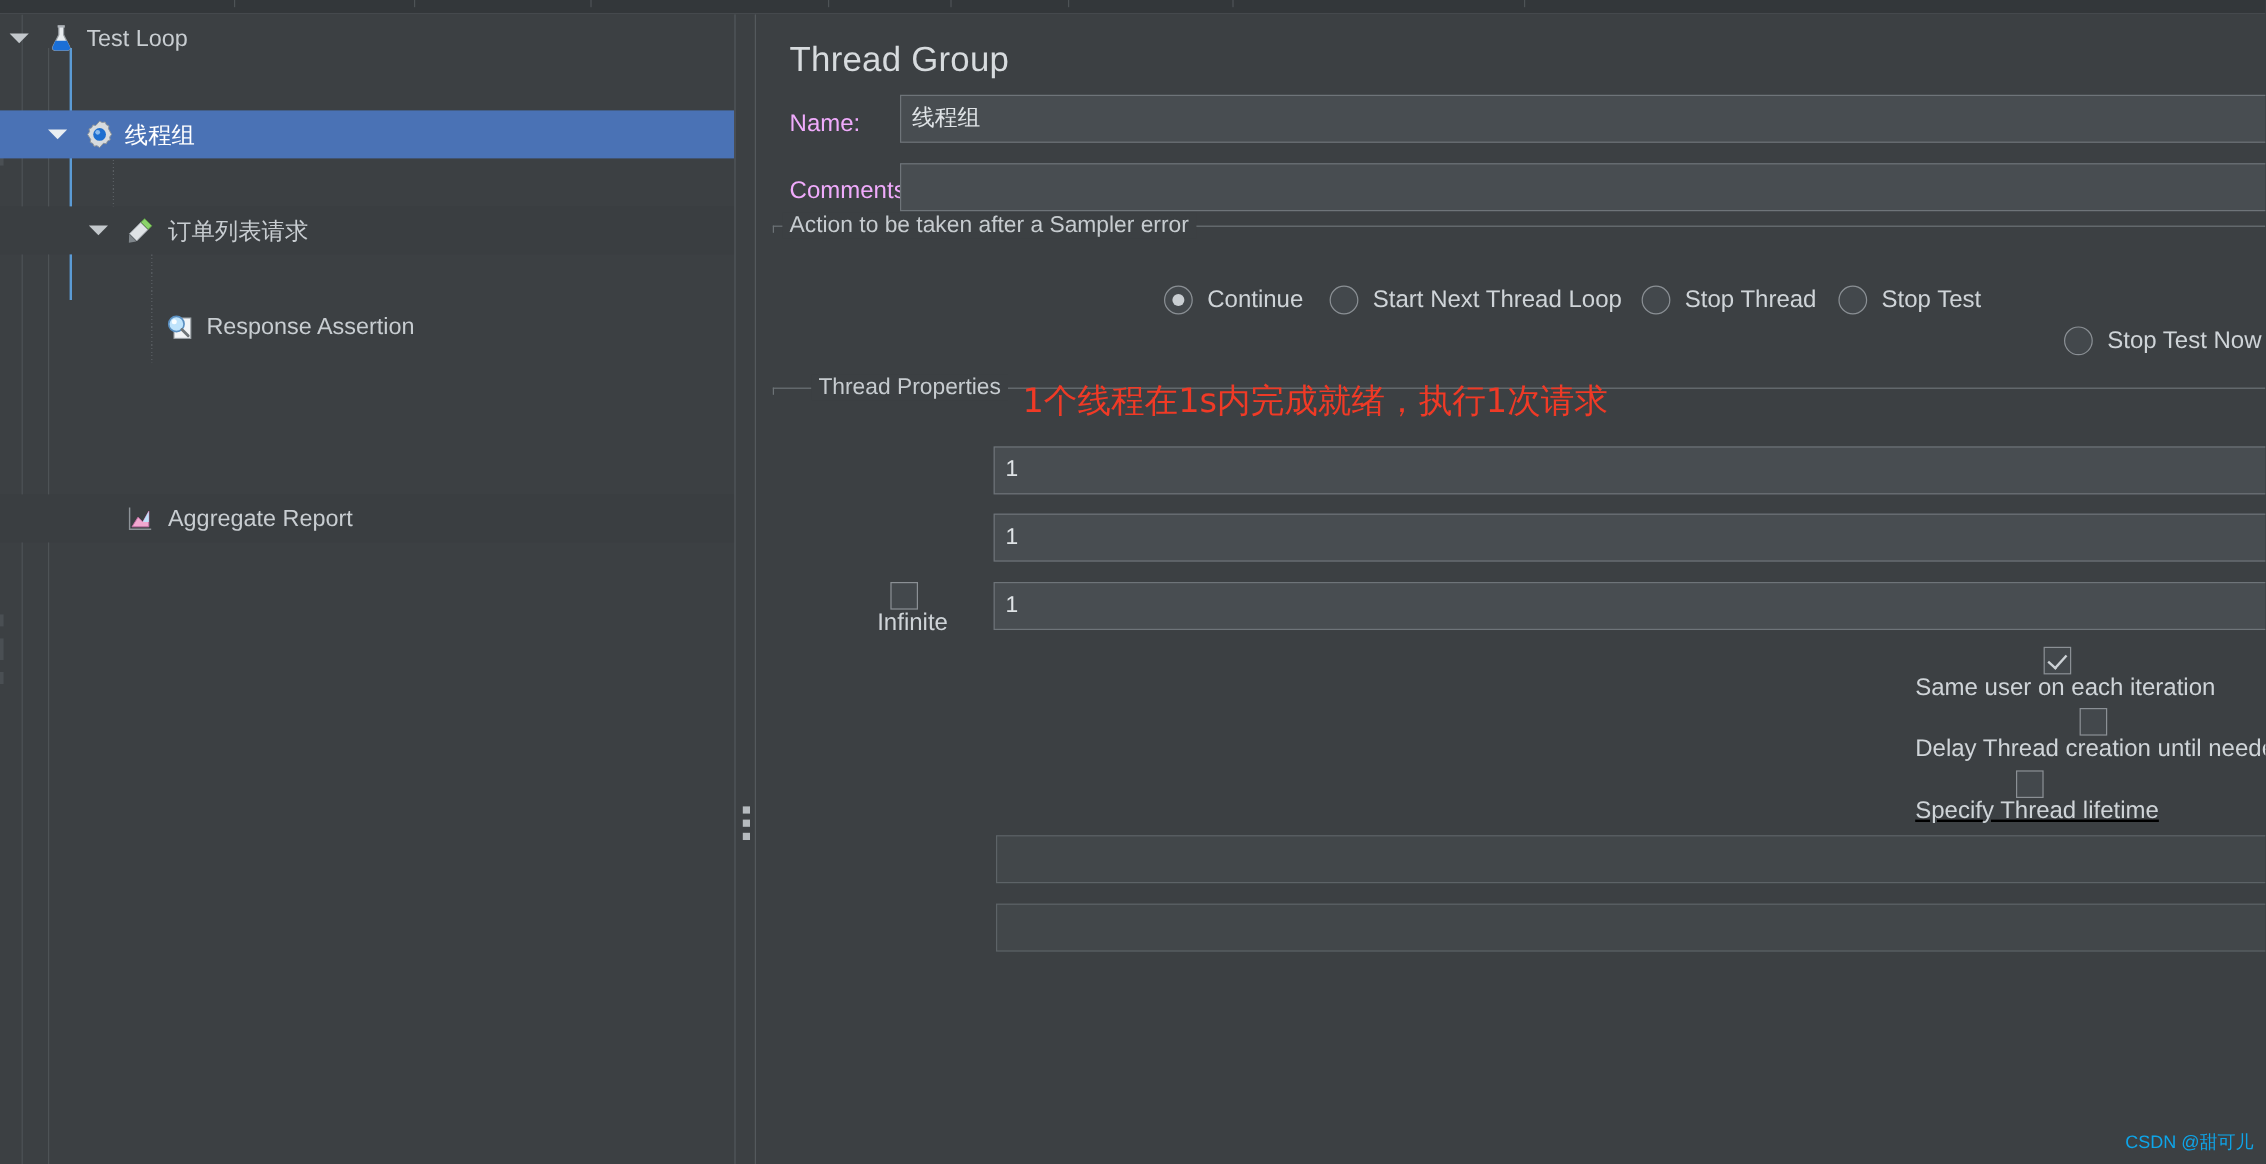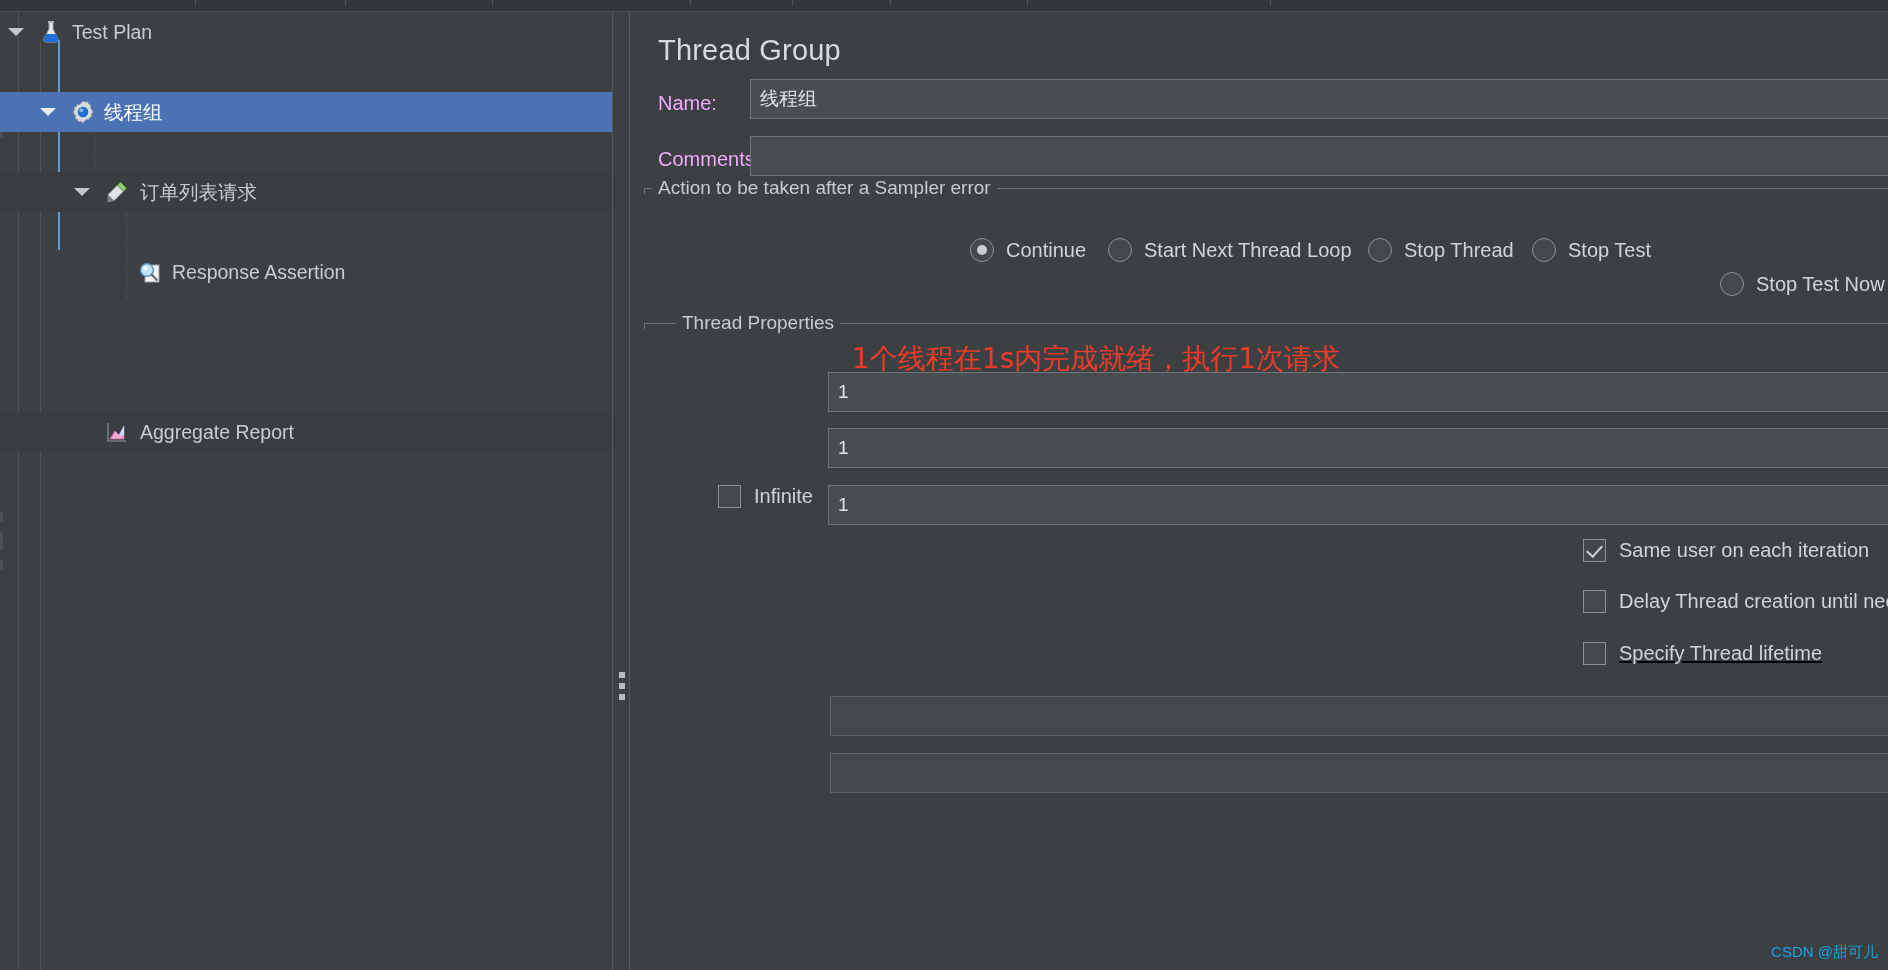--- a/index.html
+++ b/index.html
@@ -86,21 +86,21 @@
     border:1px solid #8b9095; background:#43484c;
     display:inline-block; position:relative; flex:0 0 auto;
   }
   .radio.on::after{
     content:""; position:absolute; left:6px; top:6px;
     width:10px; height:10px; border-radius:50%; background:#c9ced2;
   }
   .radio-item span{ margin-left:12px; font-size:20px; color:#cfd4d8; white-space:nowrap; }
 
   
-  .cb-item{ position:absolute; display:flex; align-items:flex-start; height:30px; }
+  .cb-item{ position:absolute; display:flex; align-items:center; height:30px;flex-direction:column; }
   .cbox{
     width:23px; height:23px; border:1px solid #8b9095; background:#43484c;
     position:relative; flex:0 0 auto;
   }
   .cbox.on::after{
     content:""; position:absolute; left:6px; top:2px;
     width:7px; height:13px; border:solid #cdd2d6;
     border-width:0 2.5px 2.5px 0; transform:rotate(42deg);
   }
   .cb-item span{ margin-left:13px; font-size:20px; color:#cfd4d8; white-space:nowrap; }
@@ -144,21 +144,21 @@
 
     <div class="tree-row" style="top:0">
       <i class="arrow" style="left:8px"></i>
       <span class="tree-ico" style="left:38px">
         <svg width="26" height="26" viewBox="0 0 26 26">
           <path d="M11 3h4v7l5 10a2 2 0 0 1-1.8 3H7.8A2 2 0 0 1 6 20l5-10z" fill="#e8ecef" stroke="#9aa0a5" stroke-width="1"></path>
           <path d="M8.2 15h9.6l2.4 5a2 2 0 0 1-1.8 3H7.8A2 2 0 0 1 6 20z" fill="#1b6fd6"></path>
           <rect x="10" y="2" width="6" height="2" fill="#aeb4b9"></rect>
         </svg>
       </span>
-      <span class="tree-label" style="left:72px">Test Plan</span>
+      <span class="tree-label" style="left:72px">Test Loop</span>
     </div>
 
     <div class="tree-row sel" style="top:40px">
       <i class="arrow" style="left:40px"></i>
       <span class="tree-ico" style="left:70px">
         <svg width="26" height="26" viewBox="0 0 26 26">
           <path d="M13 2l2.2 1.1 2.4-.4 1 2.2 2.2 1-.4 2.4L23 13l-1.6 2.2.4 2.4-2.2 1-1 2.2-2.4-.4L13 24l-2.2-1.6-2.4.4-1-2.2-2.2-1 .4-2.4L3 13l1.6-2.2-.4-2.4 2.2-1 1-2.2 2.4.4z" fill="#d7dbde" stroke="#8d9398" stroke-width=".8"></path>
           <circle cx="13" cy="13" r="5.3" fill="#1e6fd0"></circle>
           <circle cx="11.4" cy="11.3" r="2" fill="#9ec8f2" opacity=".85"></circle>
         </svg>
@@ -244,21 +244,21 @@
     </div>
     <div class="radio-item" style="left:1090px; top:223px;margin-top:34px;">
       <i class="radio"></i>
       <span>Stop Test Now</span>
     </div>
 
     <div class="grp-tick" style="left:14px; top:311px;"></div>
     <div class="grp-line" style="left:14px; top:311px; width:1244px;"></div>
     <div class="grp-title" style="left:22px; top:300px;margin-left:24px;">Thread Properties</div>
 
-    <div class="annot" style="left:222px; top:303px;margin-top:25px;">1个线程在1s内完成就绪，执行1次请求</div>
+    <div class="annot" style="left:222px; top:303px;">1个线程在1s内完成就绪，执行1次请求</div>
 
     <div class="fld-label" style="left:-57px; top:373px; width:870px; text-align:right;">Number of Threads (users):</div>
     <div class="txtfield" style="left:198px; top:360px; width:1082px;">1</div>
 
     <div class="fld-label" style="left:-57px; top:429px; width:870px; text-align:right;">Ramp-up period (seconds):</div>
     <div class="txtfield" style="left:198px; top:416px; width:1082px;">1</div>
 
     <div class="fld-label" style="left:-57px; top:486px; width:747px; text-align:right;">Loop Count:</div>
     <div class="cb-item" style="left:88px; top:473px;">
       <i class="cbox"></i>

